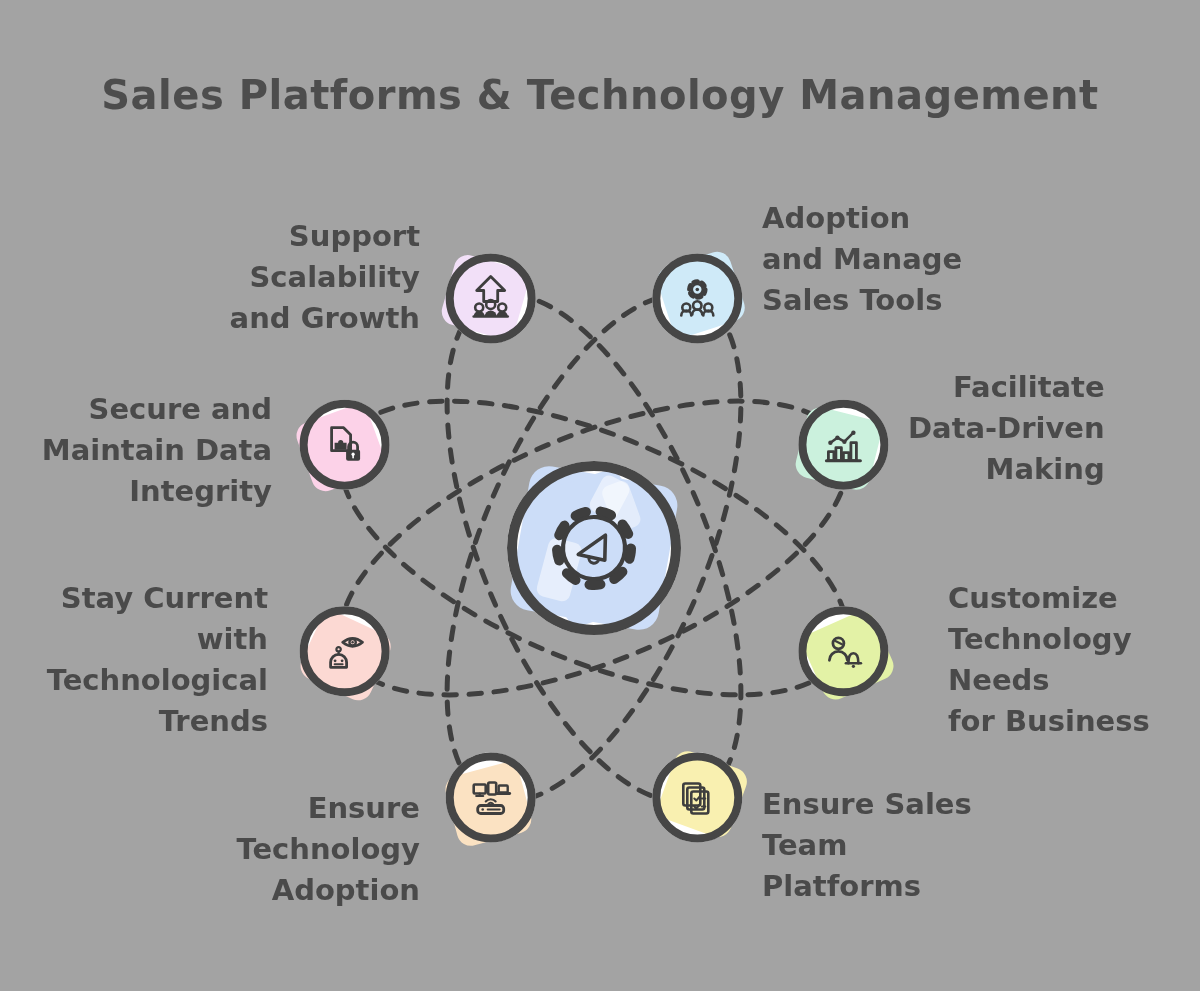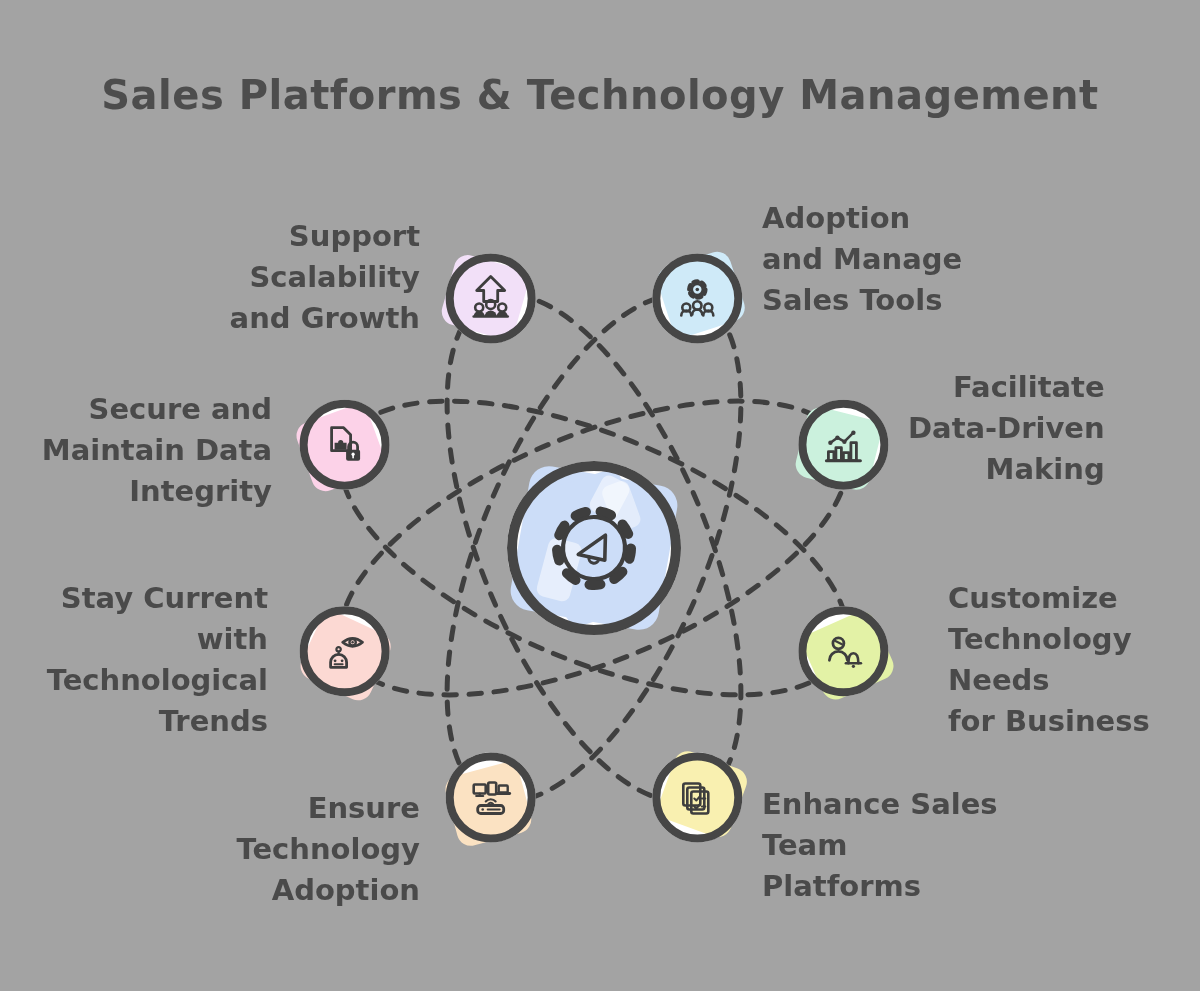--- a/index.html
+++ b/index.html
@@ -206,21 +206,21 @@
   </div>
 
   <div class="label l-customize">
     <span>Customize</span>
     <span>Technology</span>
     <span>Needs</span>
     <span>for Business</span>
   </div>
 
   <div class="label l-enhance">
-    <span>Enhance Sales</span>
+    <span>Ensure Sales</span>
     <span>Team</span>
     <span>Platforms</span>
   </div>
 
   <div class="label l-ensure">
     <span>Ensure</span>
     <span>Technology</span>
     <span>Adoption</span>
   </div>
 

